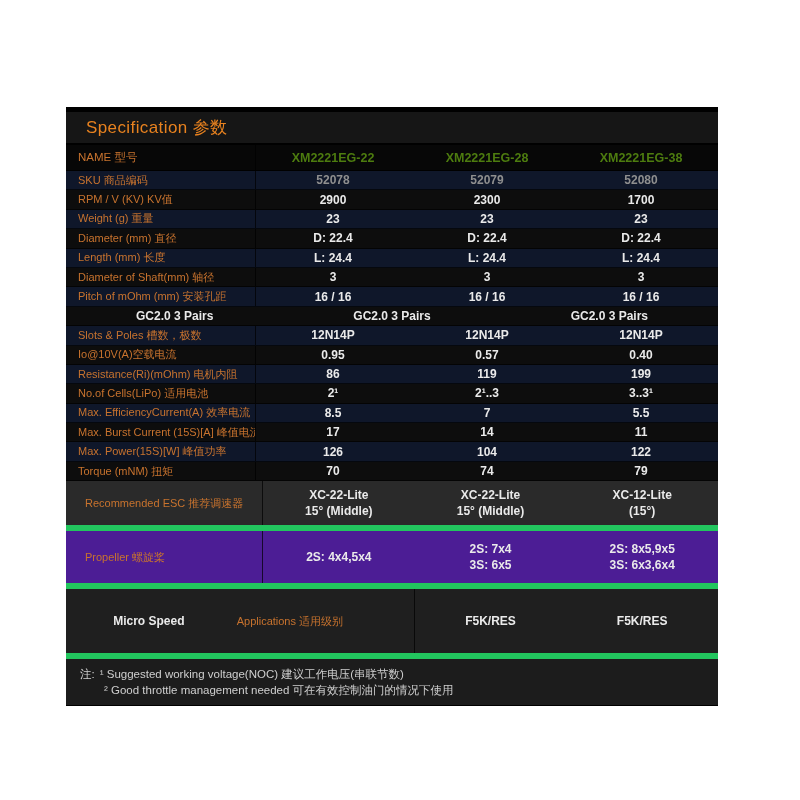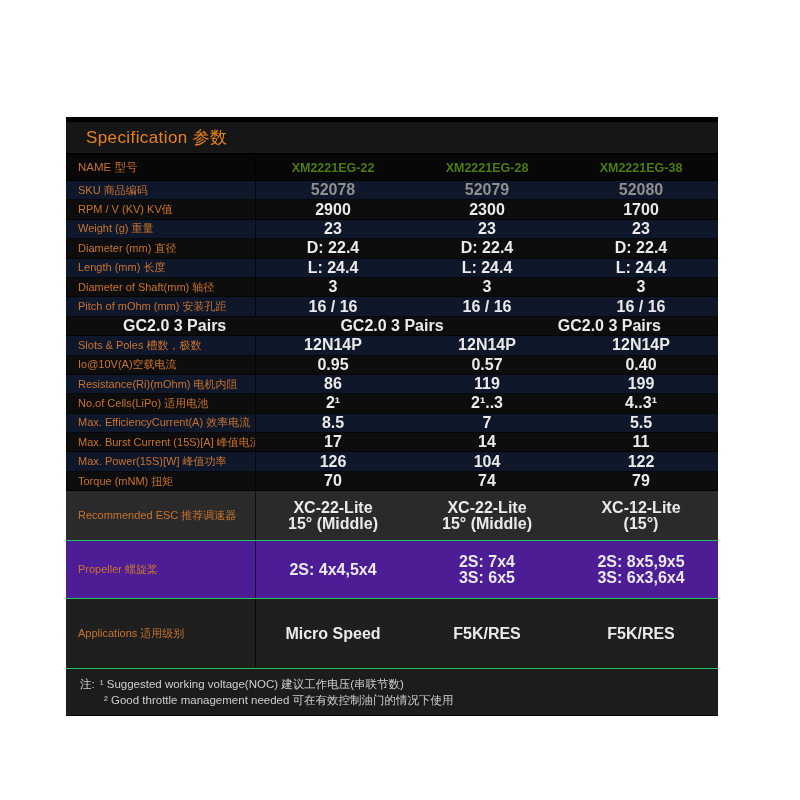--- a/index.html
+++ b/index.html
@@ -1,21 +1,21 @@
 <!DOCTYPE html>
 <html><head>
 <meta charset="utf-8">
 <style>
   html,body{margin:0;padding:0;}
   body{
     width:800px;height:800px;background:#ffffff;position:relative;overflow:hidden;
     font-family:"Liberation Sans","DejaVu Sans",sans-serif;
   }
   .panel{
-    position:absolute;left:66px;top:117px;width:652px;height:599px;
+    position:absolute;left:66px;top:107px;width:652px;height:599px;
     background:#000;box-sizing:border-box;padding:5px 0 2px 0;
     display:flex;flex-direction:column;
   }
   .title-bar{
     height:31px;flex:none;background:#161616;display:flex;align-items:center;
     padding-left:20px;margin-bottom:2px;
   }
   .title-bar .title{
     color:#e8821f;font-size:17px;letter-spacing:.4px;font-weight:400;
   }
@@ -30,26 +30,26 @@
   .row.light{background:#0f172a;}
   .row.dark{background:#0d0d0d;}
   .cell{box-sizing:border-box;}
   .cell.label{
     width:190px;flex:none;padding-left:12px;color:#c8732e;font-size:11px;
     border-right:1px solid rgba(0,0,0,.7);align-self:stretch;display:flex;align-items:center;
     white-space:nowrap;overflow:hidden;
   }
   .hdr-row .cell.label{font-size:11.5px;}
   .cell.val{
-    flex:1;text-align:center;color:#eaeaea;font-size:16px;font-weight:700;
+    flex:1;text-align:center;color:#eaeaea;font-size:12px;font-weight:700;
   }
   .hdr-row .cell.val{font-size:12.5px;color:#4d7c0f;}
   .row.muted .cell.val{color:#8f8f8f;}
   .big{
-    flex:none;display:flex;align-items:stretch;border-bottom:1px solid #22c55e;box-sizing:border-box;
+    flex:none;display:flex;align-items:stretch;border-bottom:6px solid #22c55e;box-sizing:border-box;padding-left:7px;
   }
   .big .cell.val{
     display:flex;flex-direction:column;justify-content:center;align-items:center;
     line-height:16px;
     text-align:right;
   }
   .big-0{height:50px;background:#2a2a2a;}
   .big-1{height:58px;background:#4c1d95;}
   .big-2{height:70px;background:#1f1f1f;}
   .notes{
@@ -150,21 +150,21 @@
     <div class="cell label">Resistance(Ri)(mOhm) 电机内阻</div>
     <div class="cell val">86</div>
     <div class="cell val">119</div>
     <div class="cell val">199</div>
   </div>
 
   <div class="row dark">
     <div class="cell label">No.of Cells(LiPo) 适用电池</div>
     <div class="cell val">2¹</div>
     <div class="cell val">2¹..3</div>
-    <div class="cell val">4..3¹</div>
+    <div class="cell val">3..3¹</div>
   </div>
 
   <div class="row light">
     <div class="cell label">Max. EfficiencyCurrent(A) 效率电流</div>
     <div class="cell val">8.5</div>
     <div class="cell val">7</div>
     <div class="cell val">5.5</div>
   </div>
 
   <div class="row dark">
@@ -215,24 +215,24 @@
           <div>2S: 7x4</div>
           <div>3S: 6x5</div>
         </div>
     <div class="cell val">
           <div>2S: 8x5,9x5</div>
           <div>3S: 6x3,6x4</div>
         </div>
   </div>
 
   <div class="big big-2">
+    <div class="cell val">
+          <div>Micro Speed</div>
+        </div>
     <div class="cell label">Applications 适用级别</div>
-    <div class="cell val">
-          <div>Micro Speed</div>
-        </div>
     <div class="cell val">
           <div>F5K/RES</div>
         </div>
     <div class="cell val">
           <div>F5K/RES</div>
         </div>
   </div>
 </div>
 
   <div class="notes">

